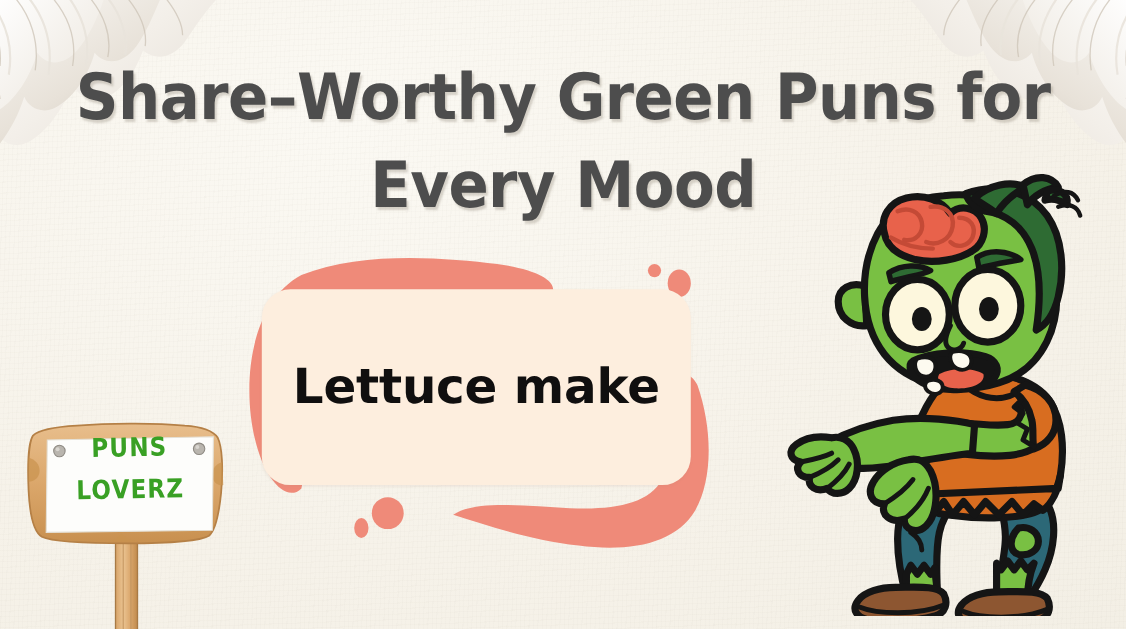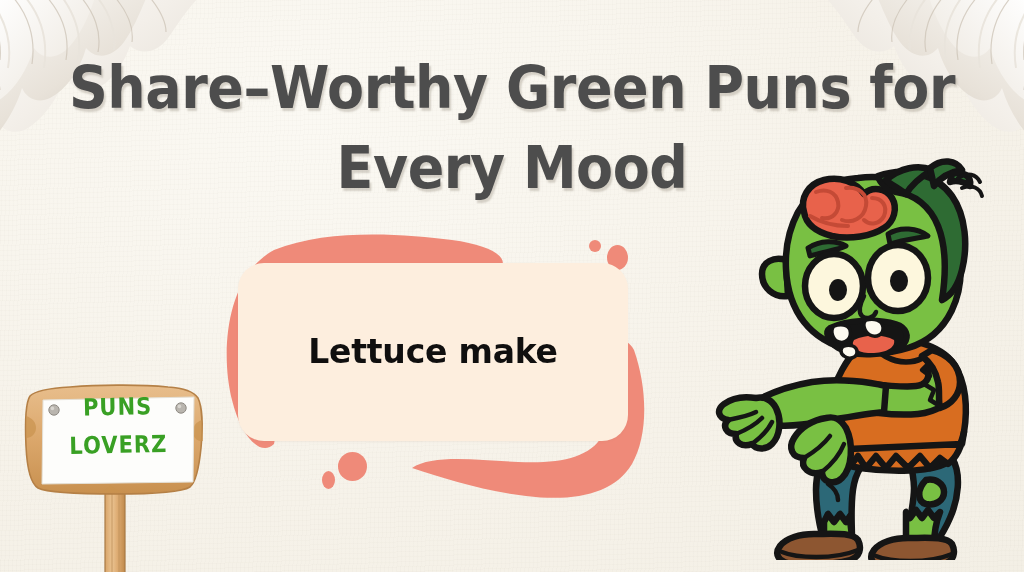--- a/index.html
+++ b/index.html
@@ -82,21 +82,21 @@
     background: #fdeede;
     border-radius: 26px;
     display: flex;
     align-items: center;
     justify-content: center;
     box-shadow: 0 1px 2px rgba(180,140,120,0.10);
   }
   #pun-text {
     font-family: "DejaVu Sans", sans-serif;
     font-weight: bold;
-    font-size: 33px;
+    font-size: 44px;
     line-height: 50px;
     color: #100f0f;
     text-align: center;
     padding: 0 18px;
     letter-spacing: -0.2px;
   }
   .dot {
     position: absolute;
     background: #ef8a79;
     border-radius: 50%;

